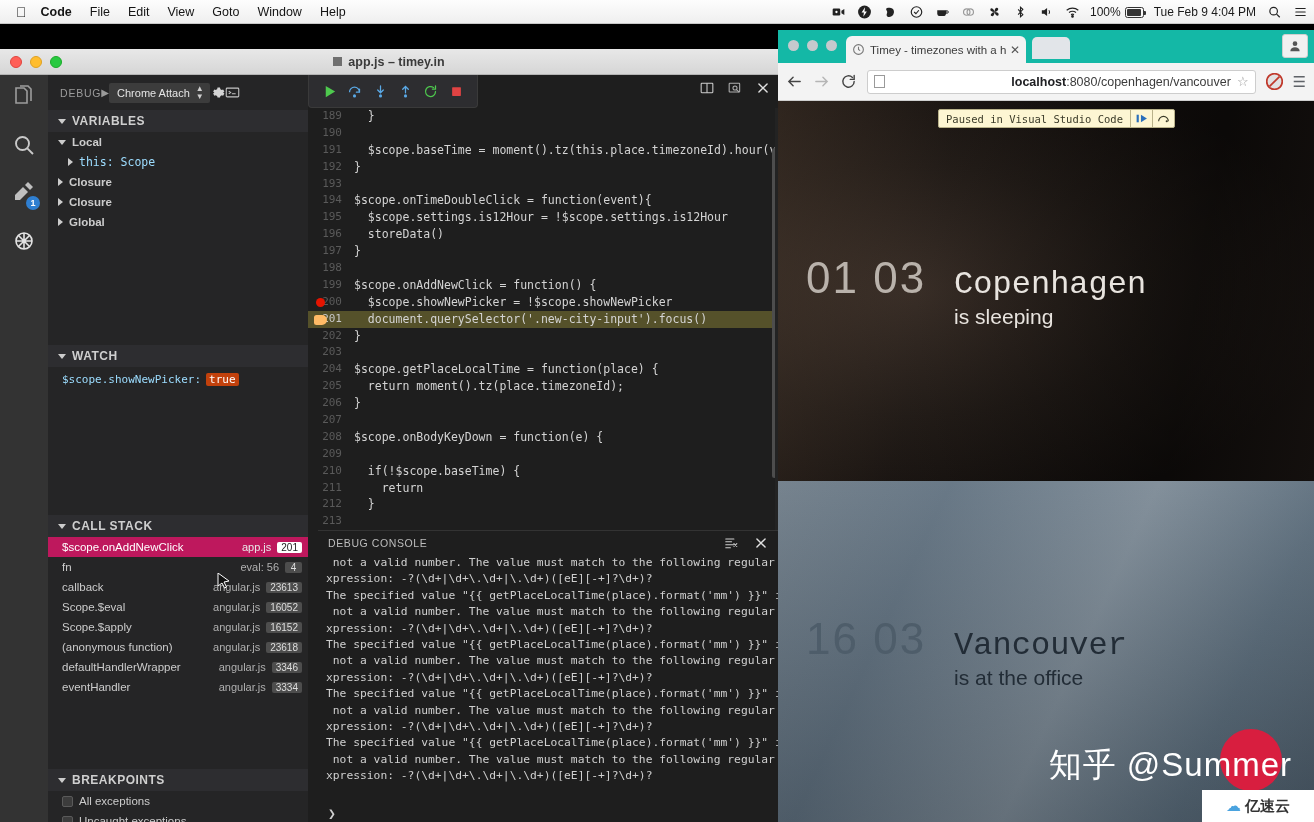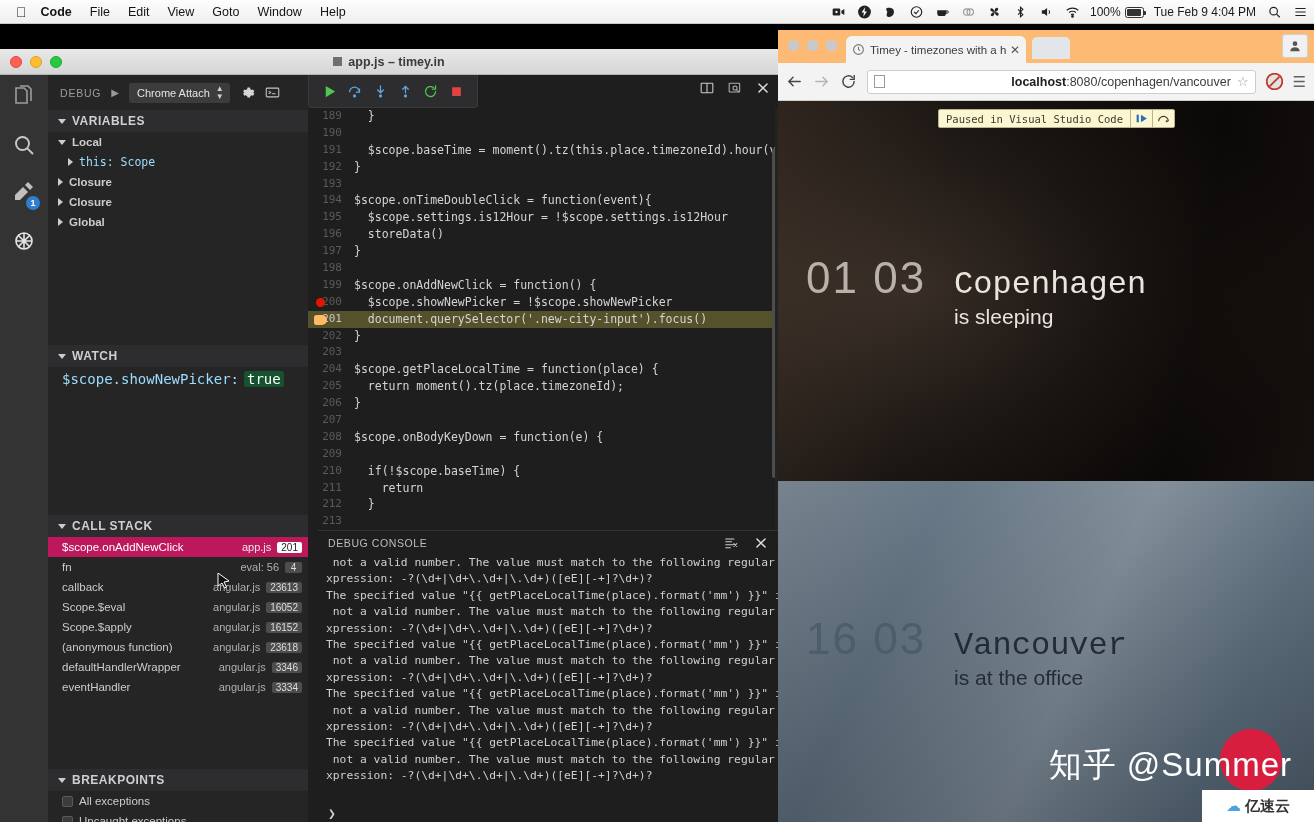--- a/index.html
+++ b/index.html
@@ -40,42 +40,42 @@
   
   .actbar { position:absolute; left:0; top:0; width:48px; bottom:22px; background:#333333; }
   .act { width:48px; height:48px; display:flex; align-items:center; justify-content:center; position:relative; }
   .act svg { width:24px; height:24px; }
   .act .badge { position:absolute; right:8px; bottom:9px; background:#2f7fd1; color:#fff; font-size:9px;
                 min-width:14px; height:14px; border-radius:7px; display:flex; align-items:center; justify-content:center;
                 font-weight:bold; }
 
   
   .sidebar { position:absolute; left:48px; top:0; width:260px; bottom:22px; background:#252526; color:#ccc; }
-  .dbg-head { height:35px; display:flex; align-items:center; padding-left:12px; gap:10px; }
+  .dbg-head { height:35px; display:flex; align-items:center; padding-left:12px; }
   .dbg-head .lbl { font-size:10.5px; letter-spacing:.8px; color:#9c9c9c; }
   .dbg-head .play-sm { color:#9a9a9a; font-size:10px; }
   .cfg { background:#3c3c3c; border-radius:2px; height:20px; padding:0 6px 0 8px; display:flex; align-items:center;
          gap:6px; font-size:11px; color:#e4e4e4; }
   .cfg .arrows { font-size:8px; line-height:8px; color:#cfcfcf; display:flex; flex-direction:column; }
   .dbg-head .gi { color:#d4d4d4; }
   .dbg-head .gi svg { width:15px; height:15px; display:block; }
 
   .sec-head { height:22px; display:flex; align-items:center; padding-left:10px; font-size:12px;
               font-weight:bold; letter-spacing:.5px; color:#cfcfcf; background:#252526; }
   .sec-head.stripe { background:#2d2d30; }
   .tri { display:inline-block; width:0; height:0; margin-right:6px;
          border-left:4px solid transparent; border-right:4px solid transparent; border-top:5px solid #ccc; }
   .tri.closed { border-top:4px solid transparent; border-bottom:4px solid transparent;
                 border-left:5px solid #ccc; border-right:0; }
   .row { height:20px; display:flex; align-items:center; font-size:11.5px; color:#ccc; white-space:nowrap; }
   .row .tri { margin-left:2px; }
   .mono { font-family:"DejaVu Sans Mono", monospace; }
   .vname { color:#9cdcfe; }
-  .watch-row { padding-left:14px; font-size:14px; }
-  .hl { background:#14532d; color:#fff; padding:0 3px; border-radius:2px; }
+  .watch-row { padding-left:14px; font-size:11px; }
+  .hl { background:#c2410c; color:#fff; padding:0 3px; border-radius:2px; }
 
   .stack-row { height:20px; display:flex; align-items:center; font-size:11.5px; padding:0 6px 0 14px; color:#ccc; }
   .stack-row.sel { background:#be185d; color:#fff; }
   .stack-row .nm { flex:1; overflow:hidden; text-overflow:ellipsis; }
   .stack-row .src { color:#b0b0b0; margin-right:6px; font-size:11px; }
   .stack-row.sel .src { color:#e8e8e8; }
   .stack-row .ln { background:#4d4d4d; color:#ddd; font-size:10px; border-radius:2px; padding:0 4px; min-width:17px; text-align:center; }
   .stack-row.sel .ln { background:#fff; color:#222; }
 
   .bp-row { height:20px; display:flex; align-items:center; gap:6px; padding-left:14px; font-size:11.5px; color:#ccc; }
@@ -123,21 +123,21 @@
   
   .statusbar { position:absolute; left:4px; right:0; bottom:0; height:22px; background:#cc6633; display:flex;
                align-items:center; color:#fff; font-size:11px; }
   .sb-l { display:flex; align-items:center; gap:8px; padding-left:8px; flex:1; }
   .sb-r { display:flex; align-items:center; gap:13px; padding-right:10px; }
   .sb-item { display:flex; align-items:center; gap:4px; white-space:nowrap; }
   .sb-item svg { width:12px; height:12px; display:block; }
 
   
   .chrome { position:absolute; left:778px; top:30px; width:536px; height:792px; background:#dee1e6; overflow:hidden; }
-  .ch-tabbar { height:33px; background:#fdba74; position:relative; display:flex; align-items:flex-end; }
+  .ch-tabbar { height:33px; background:#14b8a6; position:relative; display:flex; align-items:flex-end; }
   .ch-lights { display:flex; gap:8px; position:absolute; left:10px; top:10px; }
   .ch-lights span { width:11px; height:11px; border-radius:50%; background:#c6c9cd; display:block; }
   .ch-tab { position:absolute; left:68px; bottom:0; width:180px; height:27px; background:#f3f3f3;
             border-radius:6px 6px 0 0; display:flex; align-items:center; padding:0 6px; font-size:11.5px; color:#3c3c3c; }
   .ch-tab .fav { width:13px; height:13px; margin-right:5px; flex:none; }
   .ch-tab .tt { flex:1; overflow:hidden; white-space:nowrap; text-overflow:clip; }
   .ch-tab .cl2 { font-size:12px; color:#555; margin-left:4px; }
   .ch-newtab { position:absolute; left:254px; bottom:4px; width:38px; height:22px; background:#e2e5e9; border-radius:5px 5px 0 0; }
   .ch-profile { position:absolute; right:6px; top:4px; width:26px; height:24px; background:#f1f1f1; border:1px solid #cfcfcf; border-radius:3px;
                 display:flex; align-items:center; justify-content:center; }

